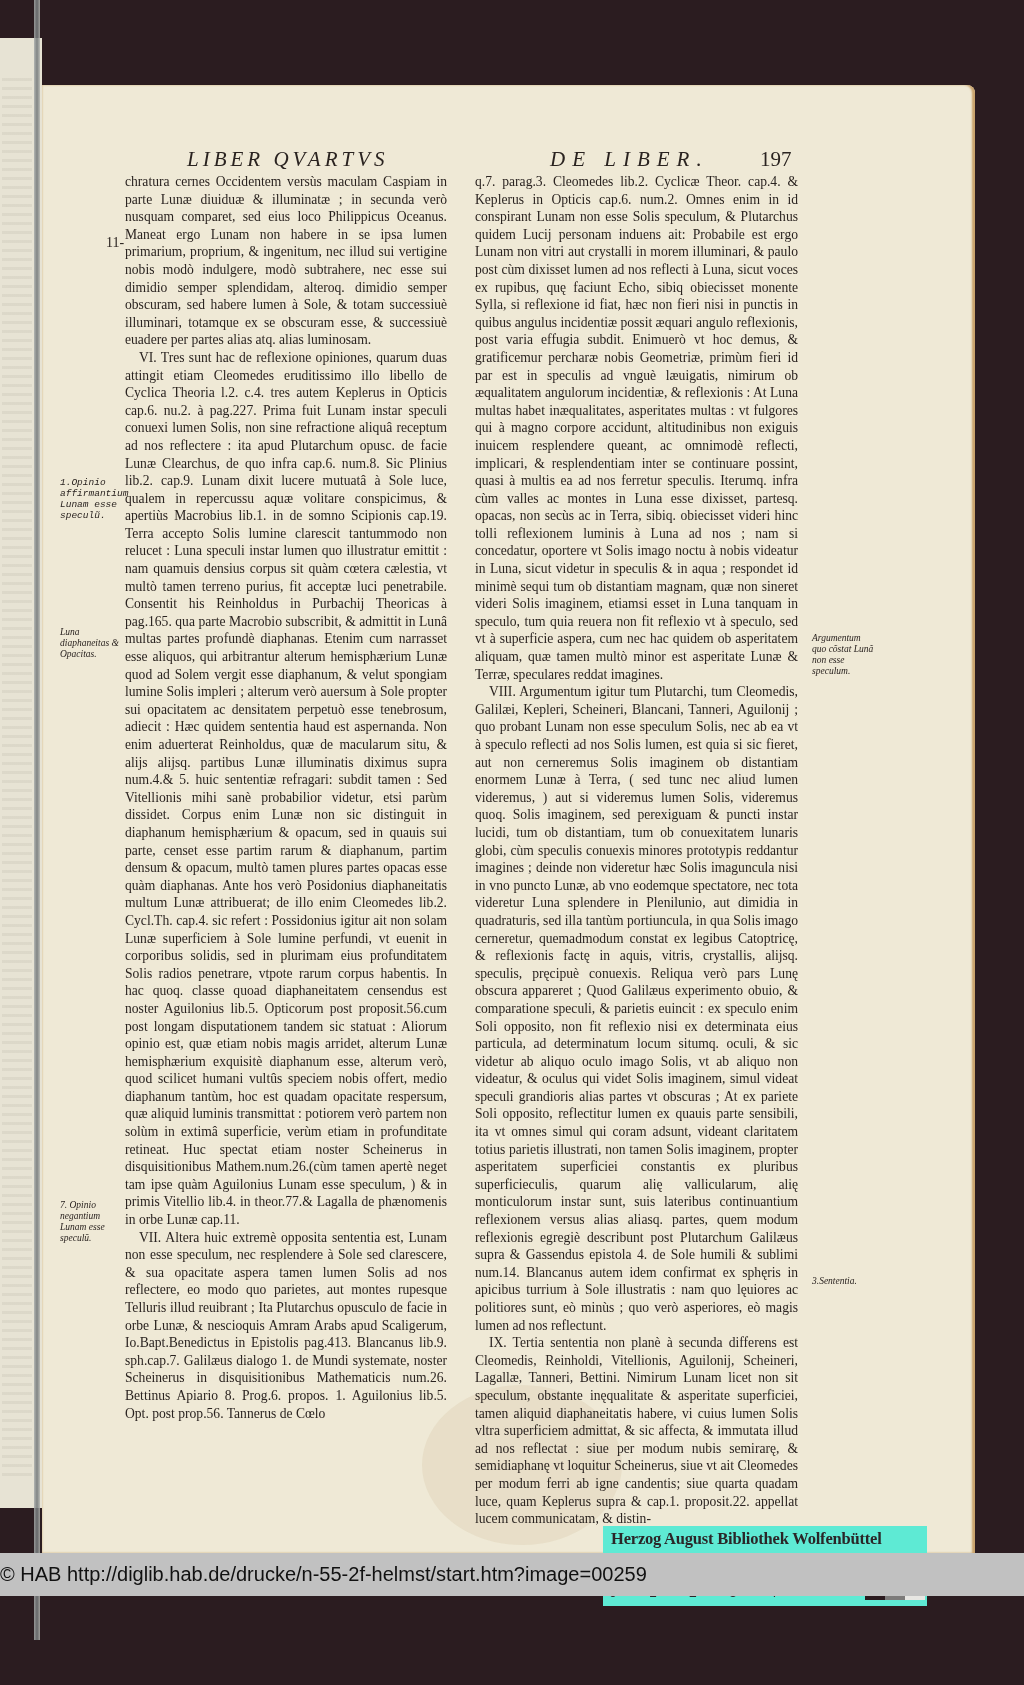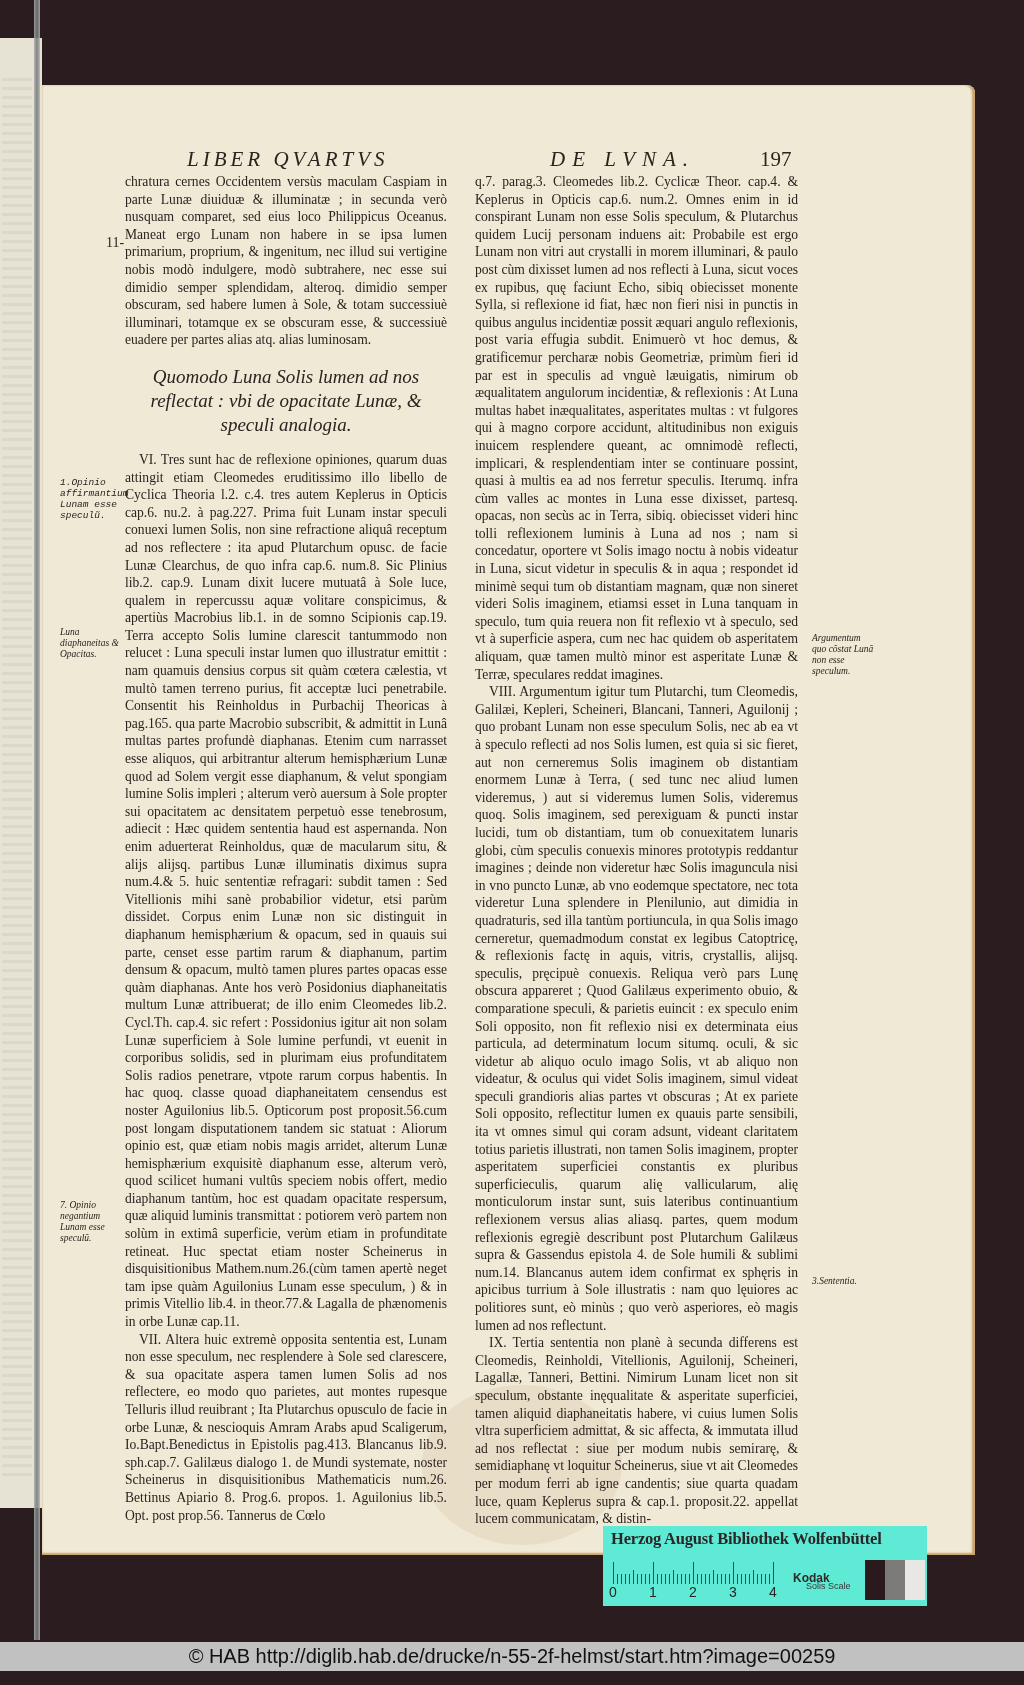--- a/index.html
+++ b/index.html
@@ -26,44 +26,43 @@
   .stain { position:absolute; border-radius:50%; background:rgba(180,150,100,.12); }
   .card { position:absolute; left:603px; top:1526px; width:324px; height:80px; background:#5eead4; }
   .card-title { position:absolute; left:8px; top:3px; font-family:"Liberation Serif", serif; font-weight:bold; font-size:16.5px; color:#2a2628; white-space:nowrap; letter-spacing:-0.2px; }
   .ruler { position:absolute; left:10px; top:30px; width:166px; height:28px; }
   .tick { position:absolute; bottom:0; width:1px; background:#444; }
   .ruler-nums { position:absolute; left:6px; top:58px; width:190px; height:18px; }
   .ruler-nums span { position:absolute; font-family:"Liberation Sans", sans-serif; font-size:14px; color:#2a2628; }
   .kodak { position:absolute; left:190px; top:45px; font-family:"Liberation Sans", sans-serif; font-weight:bold; font-size:12px; color:#2f2a2c; }
   .kodak-sub { position:absolute; left:203px; top:55px; font-family:"Liberation Sans", sans-serif; font-size:9px; color:#3a3638; }
   .gray-swatch { position:absolute; top:34px; height:40px; }
-  .footer { position:absolute; left:0; top:1642px; width:1024px; height:29px; background:#c1c1c1; display:flex; align-items:center; justify-content:center; font-family:"Liberation Sans", sans-serif; font-size:20px; color:#111; }
+  .footer { position:absolute; left:0; top:1553px; width:1024px; height:43px; background:#c1c1c1; display:flex; align-items:center; justify-content:flex-start; font-family:"Liberation Sans", sans-serif; font-size:20px; color:#111; }
 </style>
 </head>
 <body>
 
 <div class="scan-bg"></div>
 <div class="prev-page">
     <div class="ghost"></div>
   </div>
 <div class="gutter"></div>
 
 <div class="page">
   <div class="page-inner">
     <div class="stain" style="left:380px;top:1300px;width:200px;height:160px;"></div>
 
     <div class="running-head head-left">LIBER QVARTVS</div>
-    <div class="running-head head-right">DE LVNA.</div>
+    <div class="running-head head-right">DE LIBER.</div>
     <div class="page-num">197</div>
 
     <div class="line-mark">11-</div>
 
     <div class="col col-left">
       <p>chratura cernes Occidentem versùs maculam Caspiam in parte Lunæ diuiduæ &amp; illuminatæ ; in secunda verò nusquam comparet, sed eius loco Philippicus Oceanus. Maneat ergo Lunam non habere in se ipsa lumen primarium, proprium, &amp; ingenitum, nec illud sui vertigine nobis modò indulgere, modò subtrahere, nec esse sui dimidio semper splendidam, alteroq. dimidio semper obscuram, sed habere lumen à Sole, &amp; totam successiuè illuminari, totamque ex se obscuram esse, &amp; successiuè euadere per partes alias atq. alias luminosam.</p>
-      <div class="heading">Quomodo Luna Solis lumen ad nos reflectat : vbi de opacitate Lunæ, &amp; speculi analogia.</div>
       <p class="indent">VI. Tres sunt hac de reflexione opiniones, quarum duas attingit etiam Cleomedes eruditissimo illo libello de Cyclica Theoria l.2. c.4. tres autem Keplerus in Opticis cap.6. nu.2. à pag.227. Prima fuit Lunam instar speculi conuexi lumen Solis, non sine refractione aliquâ receptum ad nos reflectere : ita apud Plutarchum opusc. de facie Lunæ Clearchus, de quo infra cap.6. num.8. Sic Plinius lib.2. cap.9. Lunam dixit lucere mutuatâ à Sole luce, qualem in repercussu aquæ volitare conspicimus, &amp; apertiùs Macrobius lib.1. in de somno Scipionis cap.19. Terra accepto Solis lumine clarescit tantummodo non relucet : Luna speculi instar lumen quo illustratur emittit : nam quamuis densius corpus sit quàm cœtera cælestia, vt multò tamen terreno purius, fit acceptæ luci penetrabile. Consentit his Reinholdus in Purbachij Theoricas à pag.165. qua parte Macrobio subscribit, &amp; admittit in Lunâ multas partes profundè diaphanas. Etenim cum narrasset esse aliquos, qui arbitrantur alterum hemisphærium Lunæ quod ad Solem vergit esse diaphanum, &amp; velut spongiam lumine Solis impleri ; alterum verò auersum à Sole propter sui opacitatem ac densitatem perpetuò esse tenebrosum, adiecit : Hæc quidem sententia haud est aspernanda. Non enim aduerterat Reinholdus, quæ de macularum situ, &amp; alijs alijsq. partibus Lunæ illuminatis diximus supra num.4.&amp; 5. huic sententiæ refragari: subdit tamen : Sed Vitellionis mihi sanè probabilior videtur, etsi parùm dissidet. Corpus enim Lunæ non sic distinguit in diaphanum hemisphærium &amp; opacum, sed in quauis sui parte, censet esse partim rarum &amp; diaphanum, partim densum &amp; opacum, multò tamen plures partes opacas esse quàm diaphanas. Ante hos verò Posidonius diaphaneitatis multum Lunæ attribuerat; de illo enim Cleomedes lib.2. Cycl.Th. cap.4. sic refert : Possidonius igitur ait non solam Lunæ superficiem à Sole lumine perfundi, vt euenit in corporibus solidis, sed in plurimam eius profunditatem Solis radios penetrare, vtpote rarum corpus habentis. In hac quoq. classe quoad diaphaneitatem censendus est noster Aguilonius lib.5. Opticorum post proposit.56.cum post longam disputationem tandem sic statuat : Aliorum opinio est, quæ etiam nobis magis arridet, alterum Lunæ hemisphærium exquisitè diaphanum esse, alterum verò, quod scilicet humani vultûs speciem nobis offert, medio diaphanum tantùm, hoc est quadam opacitate respersum, quæ aliquid luminis transmittat : potiorem verò partem non solùm in extimâ superficie, verùm etiam in profunditate retineat. Huc spectat etiam noster Scheinerus in disquisitionibus Mathem.num.26.(cùm tamen apertè neget tam ipse quàm Aguilonius Lunam esse speculum, ) &amp; in primis Vitellio lib.4. in theor.77.&amp; Lagalla de phænomenis in orbe Lunæ cap.11.</p>
       <p class="indent">VII. Altera huic extremè opposita sententia est, Lunam non esse speculum, nec resplendere à Sole sed clarescere, &amp; sua opacitate aspera tamen lumen Solis ad nos reflectere, eo modo quo parietes, aut montes rupesque Telluris illud reuibrant ; Ita Plutarchus opusculo de facie in orbe Lunæ, &amp; nescioquis Amram Arabs apud Scaligerum, Io.Bapt.Benedictus in Epistolis pag.413. Blancanus lib.9. sph.cap.7. Galilæus dialogo 1. de Mundi systemate, noster Scheinerus in disquisitionibus Mathematicis num.26. Bettinus Apiario 8. Prog.6. propos. 1. Aguilonius lib.5. Opt. post prop.56. Tannerus de Cœlo</p>
     </div>
 
     <div class="margin-note" style="left:18px;top:392px;width:60px;font-family:Liberation Mono, monospace;">1.Opinio affirmantium Lunam esse speculũ.</div>
     <div class="margin-note" style="left:18px;top:542px;width:60px;">Luna diaphaneitas &amp; Opacitas.</div>
     <div class="margin-note" style="left:18px;top:1115px;width:60px;">7. Opinio negantium Lunam esse speculũ.</div>
 
     <div class="col col-right">
       <p>q.7. parag.3. Cleomedes lib.2. Cyclicæ Theor. cap.4. &amp; Keplerus in Opticis cap.6. num.2. Omnes enim in id conspirant Lunam non esse Solis speculum, &amp; Plutarchus quidem Lucij personam induens ait: Probabile est ergo Lunam non vitri aut crystalli in morem illuminari, &amp; paulo post cùm dixisset lumen ad nos reflecti à Luna, sicut voces ex rupibus, quę faciunt Echo, sibiq obiecisset monente Sylla, si reflexione id fiat, hæc non fieri nisi in punctis in quibus angulus incidentiæ possit æquari angulo reflexionis, post varia effugia subdit. Enimuerò vt hoc demus, &amp; gratificemur percharæ nobis Geometriæ, primùm fieri id par est in speculis ad vnguè læuigatis, nimirum ob æqualitatem angulorum incidentiæ, &amp; reflexionis : At Luna multas habet inæqualitates, asperitates multas : vt fulgores qui à magno corpore accidunt, altitudinibus non exiguis inuicem resplendere queant, ac omnimodè reflecti, implicari, &amp; resplendentiam inter se continuare possint, quasi à multis ea ad nos ferretur speculis. Iterumq. infra cùm valles ac montes in Luna esse dixisset, partesq. opacas, non secùs ac in Terra, sibiq. obiecisset videri hinc tolli reflexionem luminis à Luna ad nos ; nam si concedatur, oportere vt Solis imago noctu à nobis videatur in Luna, sicut videtur in speculis &amp; in aqua ; respondet id minimè sequi tum ob distantiam magnam, quæ non sineret videri Solis imaginem, etiamsi esset in Luna tanquam in speculo, tum quia reuera non fit reflexio vt à speculo, sed vt à superficie aspera, cum nec hac quidem ob asperitatem aliquam, quæ tamen multò minor est asperitate Lunæ &amp; Terræ, speculares reddat imagines.</p>

